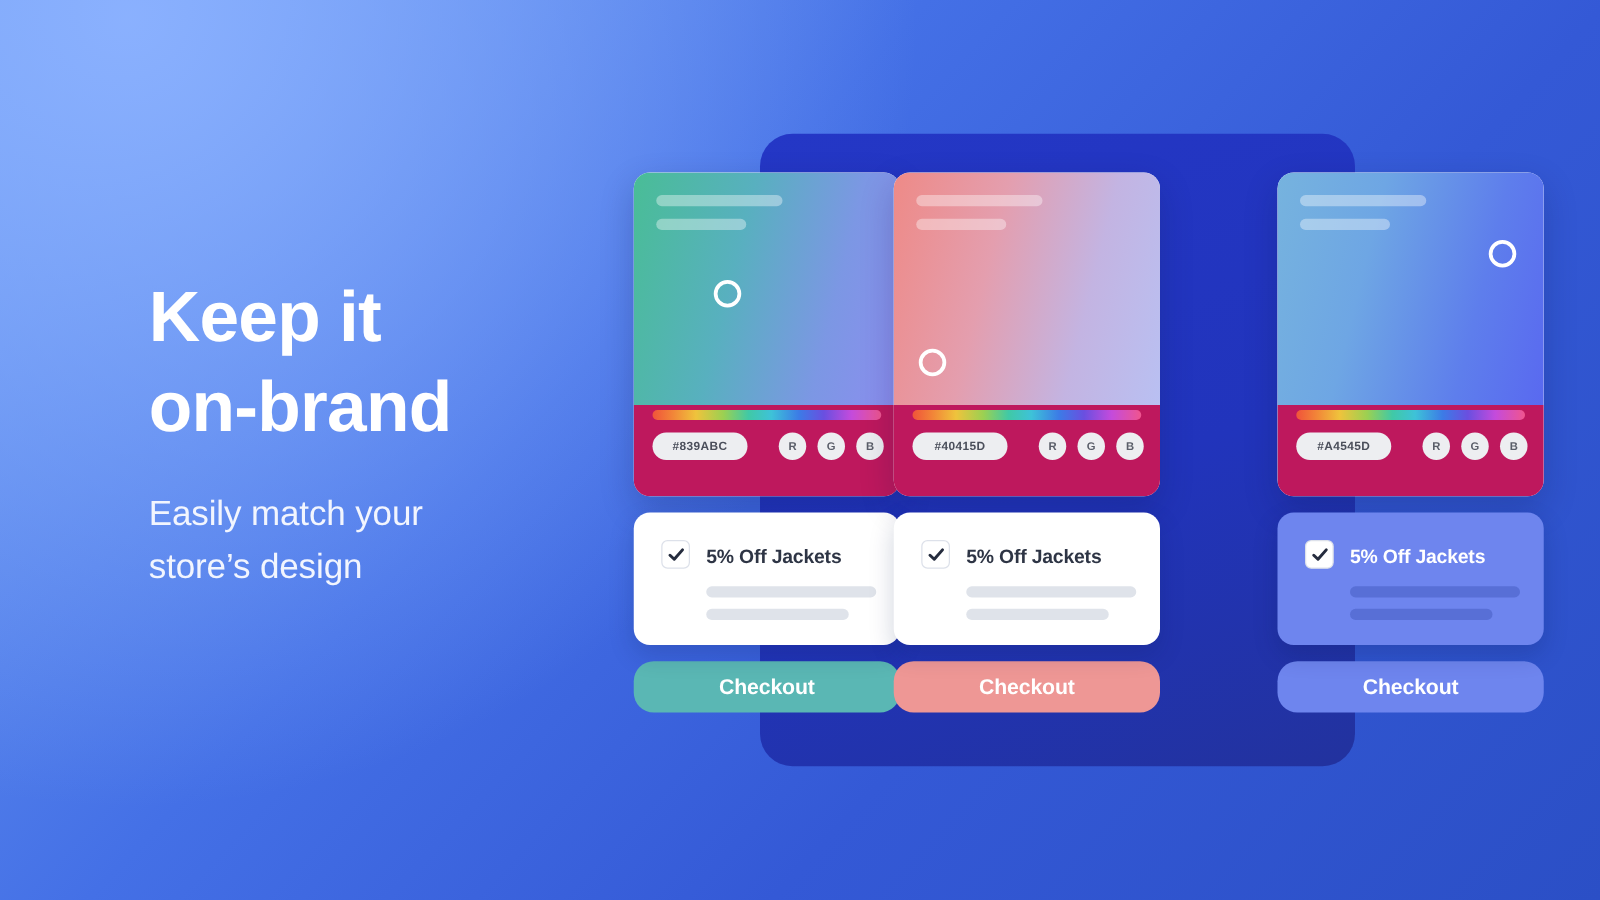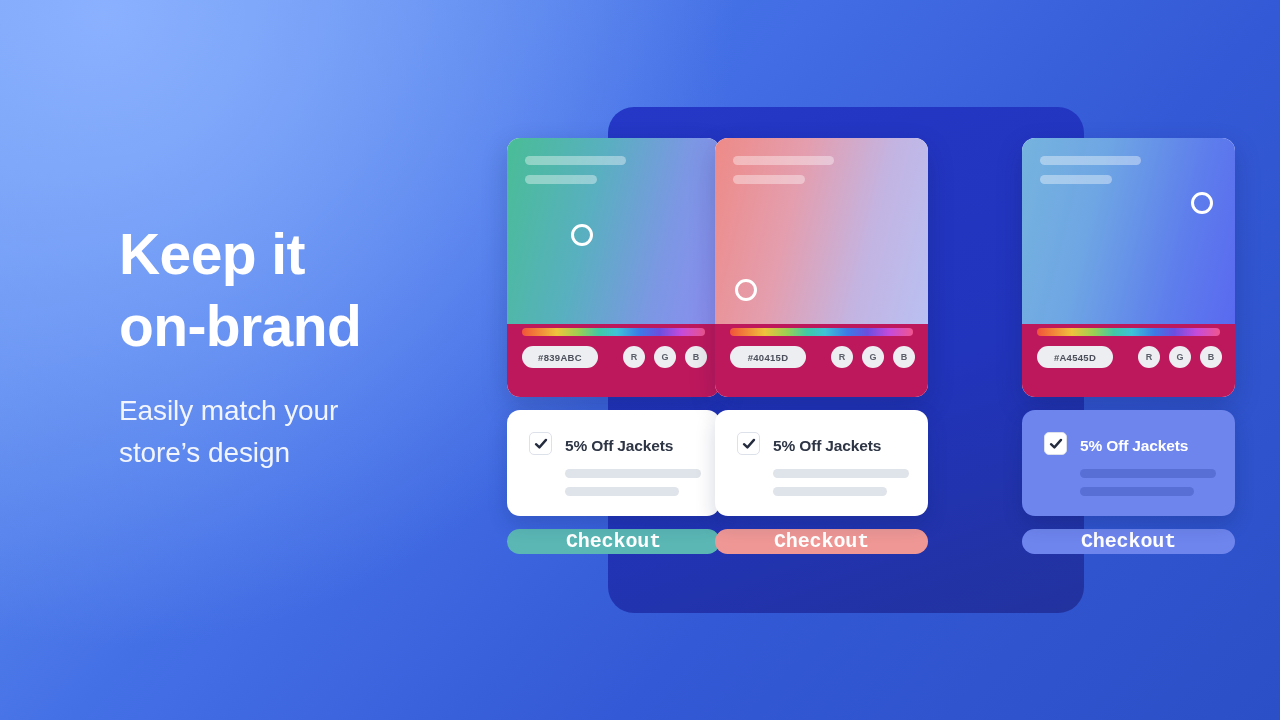--- a/index.html
+++ b/index.html
@@ -218,26 +218,26 @@
     height: 9px;
   }
   .offer-line.w1 { width: 136px; }
   .offer-line.w2 { width: 114px; margin-top: 9px; }
   .c3 .offer-line { background: #586FD6; }
 
   
   .checkout-btn {
     margin-top: 13px;
     width: 213px;
-    height: 25px;
+    height: 41px;
     border-radius: 16px;
     border: none;
     color: #FFFFFF;
-    font-family: Liberation Mono, monospace;
-    font-size: 20px;
+    font-family: Liberation Sans, sans-serif;
+    font-size: 17px;
     font-weight: 700;
     letter-spacing: -0.1px;
     cursor: pointer;
     display: flex;
     align-items: center;
     justify-content: center;
     padding: 0;
   }
   .c1 .checkout-btn { background: #5AB7B4; }
   .c2 .checkout-btn { background: #EE9795; }

